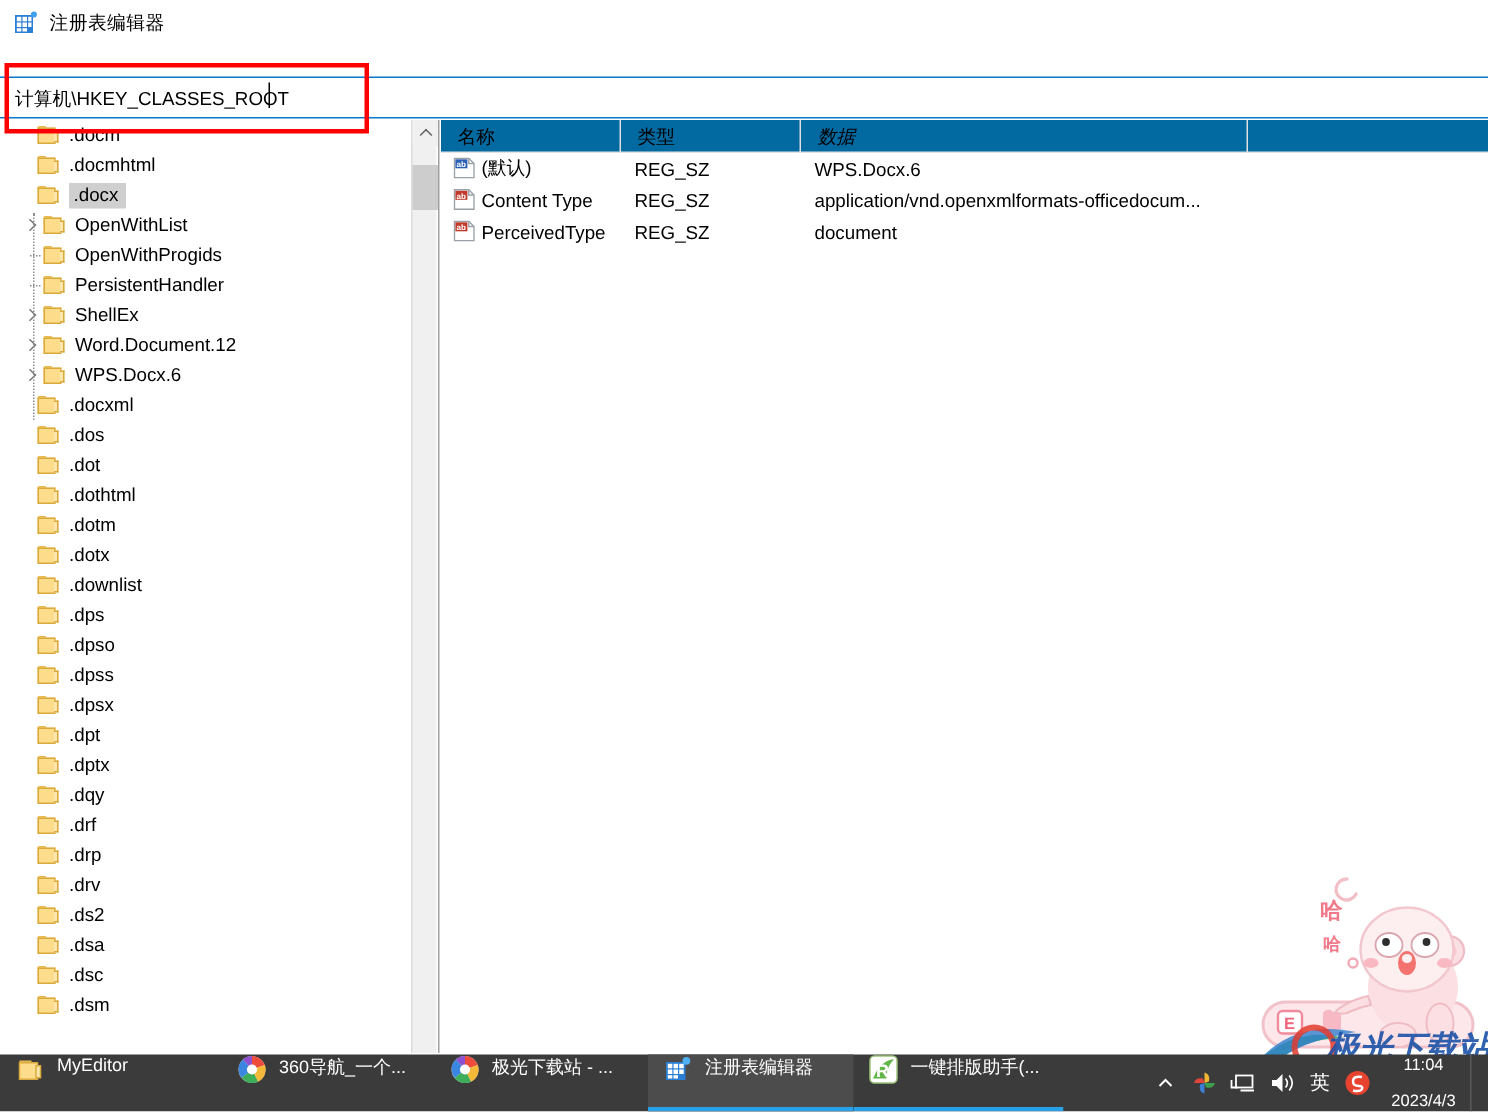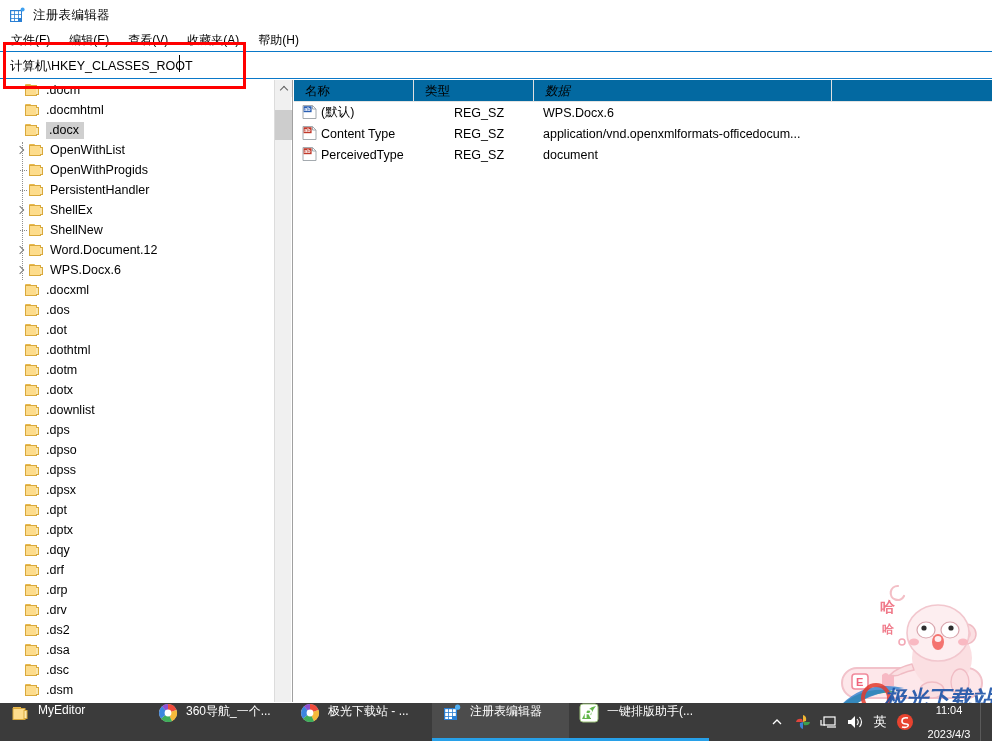--- a/index.html
+++ b/index.html
@@ -186,21 +186,21 @@
   .val-row {
     position: relative; height: 21px;
     display: flex; align-items: center;
     font-size: 12.5px; color: #000;
   }
   .val-icon {
     position: absolute; left: 8px; top: 3px;
     width: 15px; height: 14px;
   }
   .val-name { position: absolute; left: 27px; }
-  .val-type { position: absolute; left: 129px; margin-left: 31px; }
+  .val-type { position: absolute; left: 129px; }
   .val-data { position: absolute; left: 249px; }
 
   
   .mascot { position: absolute; left: 838px; top: 578px; width: 154px; height: 132px; }
   .wm-logo { position: absolute; left: 836px; top: 676px; width: 156px; height: 48px; font-style: italic; }
 
   
   .taskbar {
     position: absolute; left: 0; top: 703px; width: 992px; height: 38px;
     background: #3b3b3b;
@@ -260,27 +260,20 @@
           <rect x="9.8" y="8" width="2.2" height="3"></rect>
           <rect x="2.2" y="11.8" width="3" height="2.2"></rect>
           <rect x="6" y="11.8" width="3" height="2.2"></rect>
         </g>
         <circle cx="13.6" cy="2.6" r="2" fill="#3fa0ef"></circle>
       </svg>
     </span>
     <span class="title-text">注册表编辑器</span>
   </div>
 
-  <div class="menubar">
-    <span class="menu-item">文件(F)</span>
-    <span class="menu-item">编辑(E)</span>
-    <span class="menu-item">查看(V)</span>
-    <span class="menu-item">收藏夹(A)</span>
-    <span class="menu-item">帮助(H)</span>
-  </div>
 
   <div class="addressbar-wrap">
     <input class="addressbar" type="text" value="计算机\HKEY_CLASSES_ROOT" style="">
   </div>
   <div class="caret"></div>
 
   <div class="left-sliver">
     <div class="sliver-text">\R</div>
   </div>
 
@@ -352,31 +345,20 @@
         <div class="tree-row">
           <span style="flex: 0 0 auto; width: 9px;"></span>
           <span style="flex: 0 0 auto; width: 4px;"></span>
           <span class="expander chev"></span>
           <span class="folder">
             <span class="tab"></span>
             <span class="body"></span>
             <span class="edge"></span>
           </span>
           <span class="tree-label">ShellEx</span>
-        </div>
-        <div class="tree-row">
-          <span style="flex: 0 0 auto; width: 9px;"></span>
-          <span style="flex: 0 0 auto; width: 4px;"></span>
-          <span class="dotline"></span>
-          <span class="folder">
-            <span class="tab"></span>
-            <span class="body"></span>
-            <span class="edge"></span>
-          </span>
-          <span class="tree-label">ShellNew</span>
         </div>
         <div class="tree-row">
           <span style="flex: 0 0 auto; width: 9px;"></span>
           <span style="flex: 0 0 auto; width: 4px;"></span>
           <span class="expander chev"></span>
           <span class="folder">
             <span class="tab"></span>
             <span class="body"></span>
             <span class="edge"></span>
           </span>

